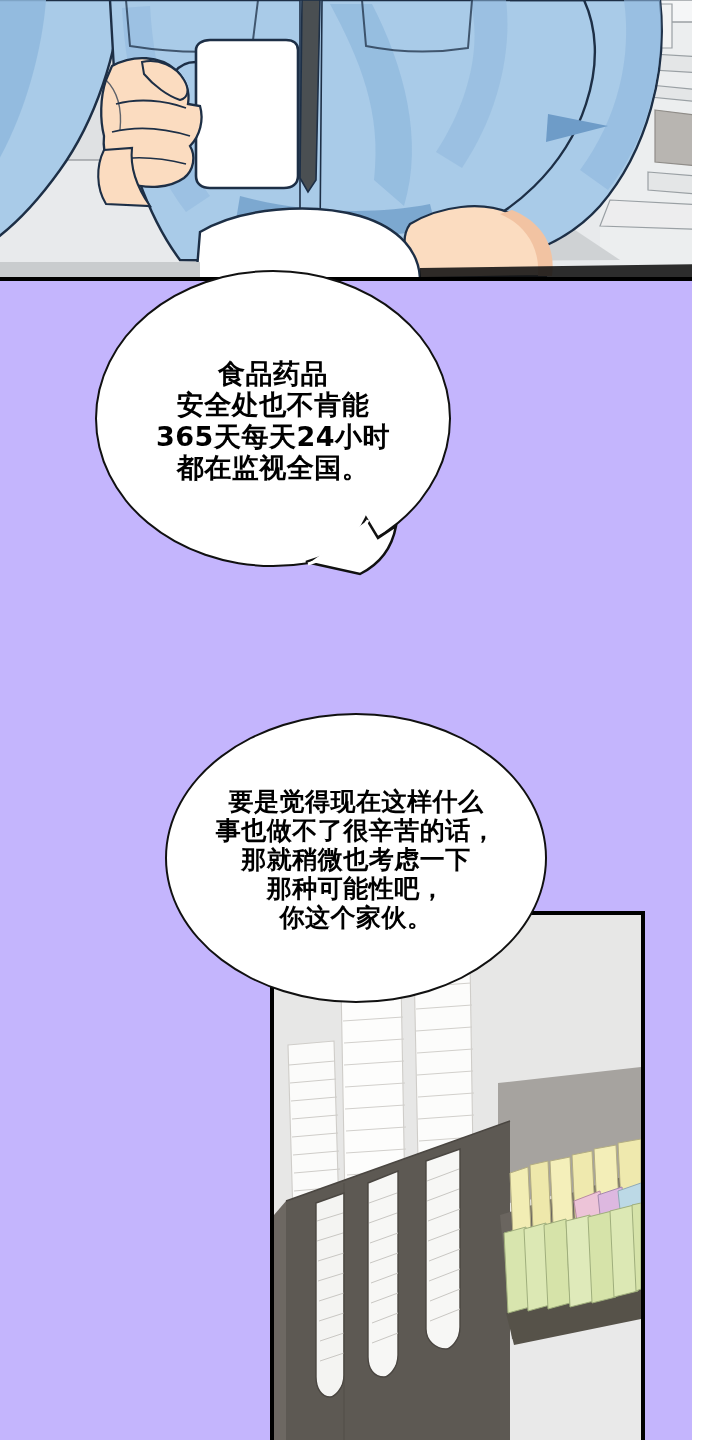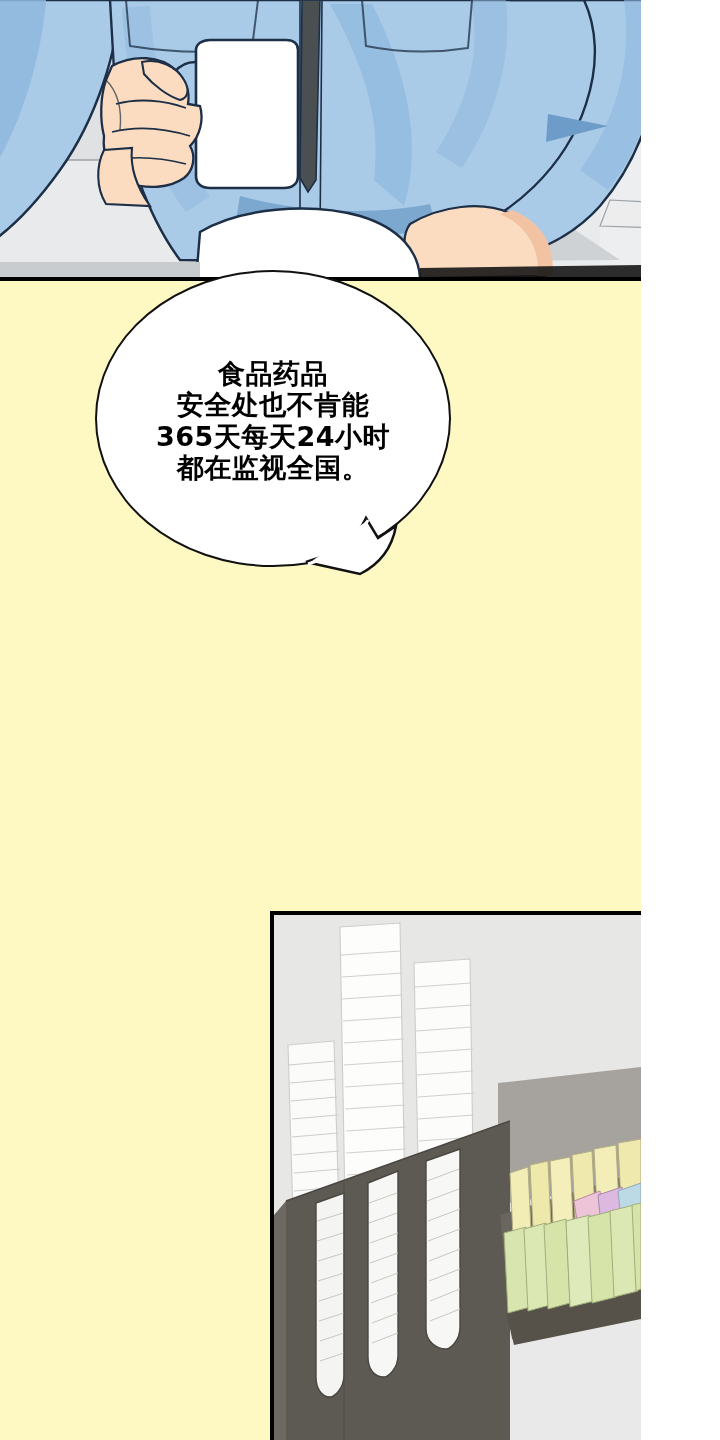--- a/index.html
+++ b/index.html
@@ -5,23 +5,23 @@
   html, body {
     margin: 0;
     padding: 0;
     background: #ffffff;
   }
   body {
     font-family: "Liberation Sans", "DejaVu Sans", sans-serif;
   }
   #page {
     position: relative;
-    width: 641px;
+    width: 692px;
     height: 1440px;
-    background: #fef9c3;
+    background: #c4b5fd;
     overflow: hidden;
   }
 
   
   .panel-top {
     position: absolute;
     left: 0; top: 0;
     width: 720px; height: 281px;
     overflow: hidden;
     background: #e3e6e8;
@@ -329,14 +329,21 @@
     <div class="bubble-text">食品药品
 安全处也不肯能
 365天每天24小时
 都在监视全国。</div>
   </div>
   <svg class="tail-svg" width="140" height="90" style="left:300px; top:490px;">
     <path d="M6 72 C 40 62 58 46 66 28 L 78 48 L 96 36 C 92 58 80 74 60 84 Z" fill="#ffffff" stroke="#111" stroke-width="2.5" stroke-linejoin="miter"></path>
     <path d="M8 74 C 42 64 60 48 68 30" fill="#ffffff" stroke="#ffffff" stroke-width="3"></path>
   </svg>
 
+  <div class="bubble bubble-2">
+    <div class="bubble-text">要是觉得现在这样什么
+事也做不了很辛苦的话，
+那就稍微也考虑一下
+那种可能性吧，
+你这个家伙。</div>
+  </div>
 
 </div>
 
 </body></html>

